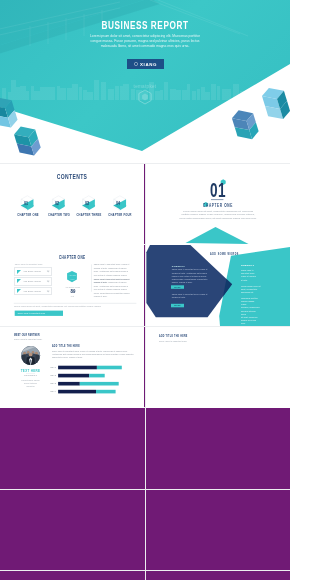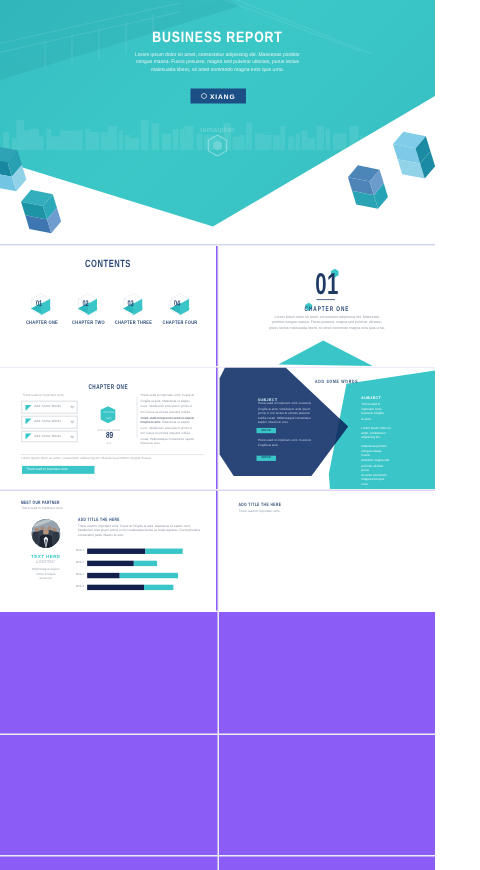--- a/index.html
+++ b/index.html
@@ -1,17 +1,17 @@
 <!DOCTYPE html>
 <html><head>
 <meta charset="utf-8">
 <style>
   html,body{margin:0;padding:0;}
   body{width:290px;height:580px;background:#fff;font-family:"Liberation Sans",sans-serif;overflow:hidden;}
-  .page{position:relative;width:290px;height:580px;background:#8b5cf6;}
+  .page{position:relative;width:290px;height:580px;background:#701a75;}
   .slide{position:absolute;background:#fff;overflow:hidden;}
 
   
   #hero{left:0;top:0;width:290px;height:163px;}
   #hero .tealbg{position:absolute;inset:0;background:linear-gradient(135deg,#36bfc3 0%,#3cc7c7 45%,#35bec2 100%);}
   .heroclip{position:absolute;left:0;top:0;width:290px;height:163px;}
   .herotitle{position:absolute;left:0;right:0;top:19.5px;text-align:center;color:#ffffff;
     font-family:"Liberation Sans",sans-serif;font-weight:bold;font-size:10px;letter-spacing:0.7px;
     transform:scaleX(0.82);transform-origin:145px 0;white-space:nowrap;}
   .heropara{position:absolute;left:88px;width:114px;top:34px;text-align:center;color:rgba(255,255,255,.85);

